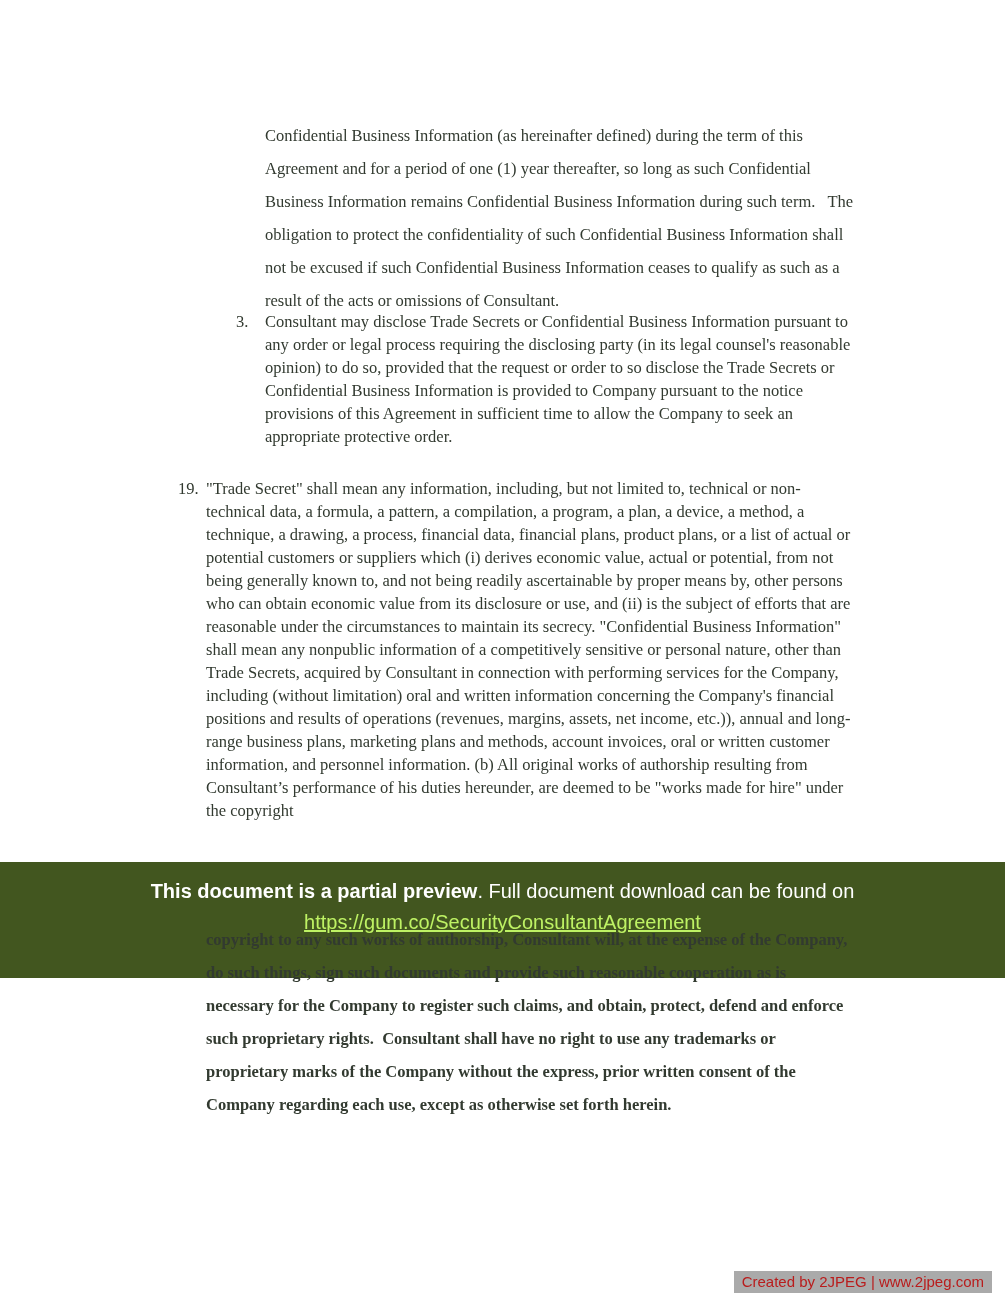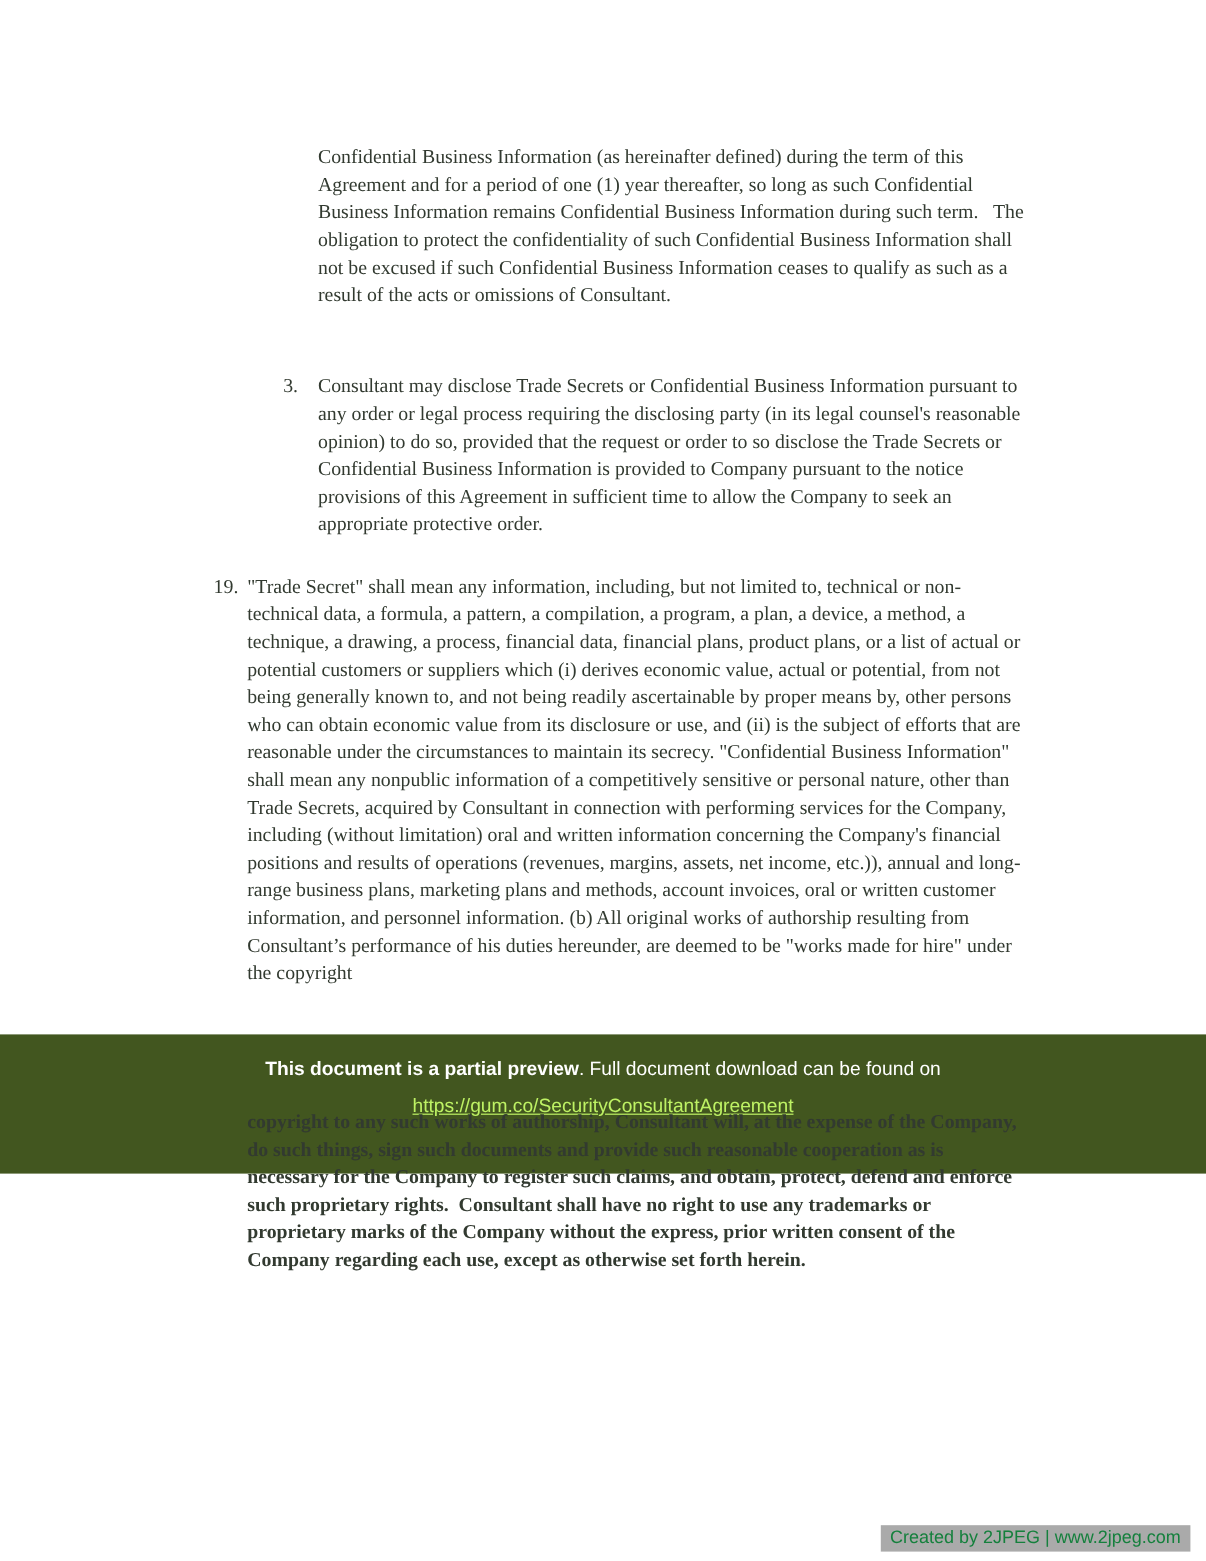--- a/index.html
+++ b/index.html
@@ -12,21 +12,21 @@
     height: 1301px;
     margin: 0 auto;
     background: #ffffff;
     overflow: hidden;
     color: #323a30;
   }
 
   .doc-text {
     position: absolute;
     font-size: 16.5px;
-    line-height: 23px;
+    line-height: 33px;
     white-space: pre-wrap;
     color: #323a30;
   }
 
   .intro-para {
     left: 265px;
     top: 119px;
     width: 592px;
   }
 
@@ -71,40 +71,40 @@
 
   .banner {
     position: absolute;
     left: 0;
     top: 862px;
     width: 1005px;
     height: 116px;
     background: #42561f;
     color: #ffffff;
     font-family: "Liberation Sans", sans-serif;
-    font-size: 16px;
+    font-size: 20px;
     line-height: 31px;
     text-align: center;
     padding-top: 14px;
   }
 
   .banner .bold { font-weight: bold; }
 
   .banner-link {
     color: #bef264;
     text-decoration: underline;
     cursor: pointer;
   }
 
   .watermark {
     position: absolute;
     right: 13px;
     bottom: 8px;
     background: rgba(158, 158, 158, 0.88);
-    color: #15803d;
+    color: #b91c1c;
     font-family: "Liberation Sans", sans-serif;
     font-size: 15px;
     line-height: 22px;
     padding: 0 8px;
     white-space: nowrap;
   }
 </style>
 </head>
 <body>
 

